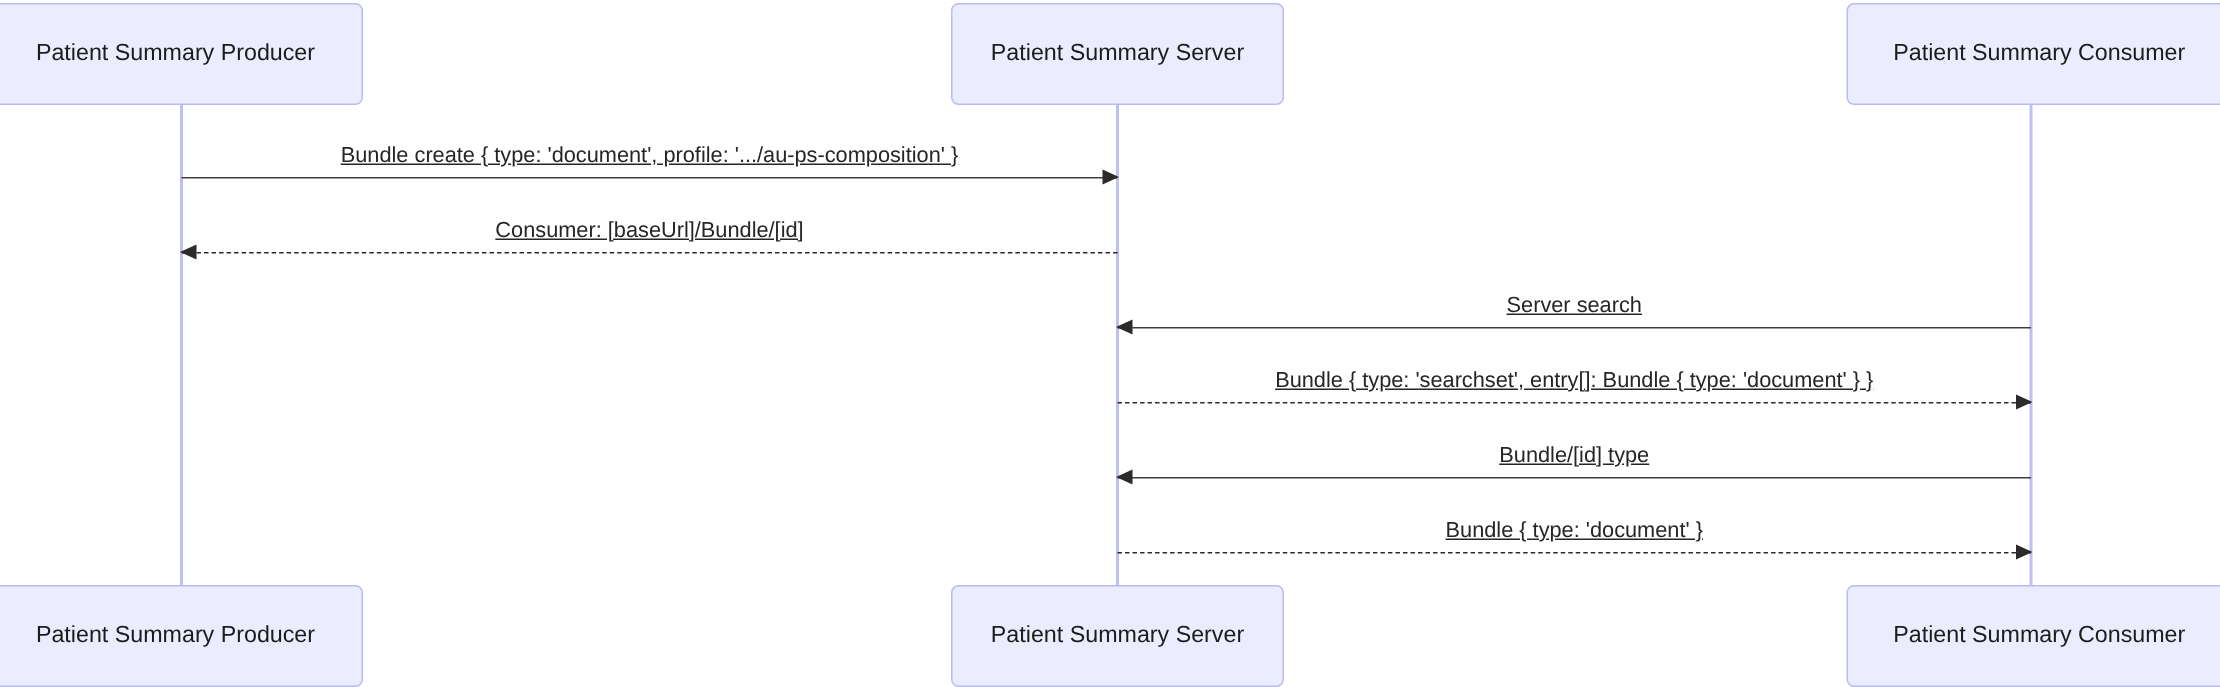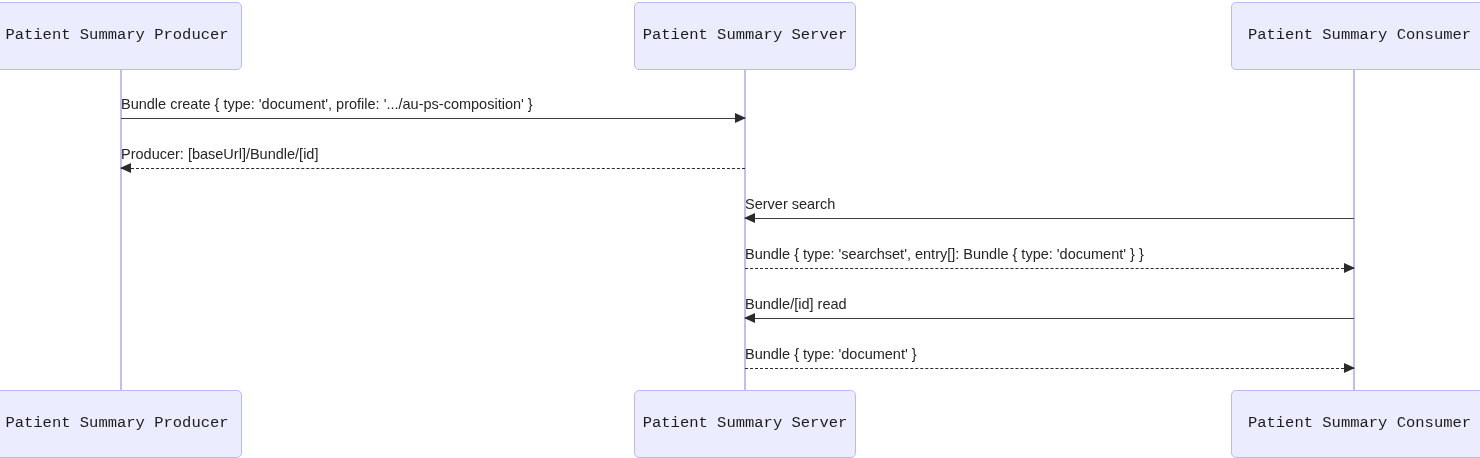--- a/index.html
+++ b/index.html
@@ -24,21 +24,21 @@
     border: 1px solid #BABAF4;
     border-radius: 5px;
     display: flex;
     align-items: center;
     justify-content: center;
     height: 68px;
   }
   .participant-label {
     font-size: 15.5px;
     color: #1c1c1c;
-    font-family: Liberation Mono, monospace;
+    font-family: Liberation Sans, sans-serif;
     line-height: 1;
     white-space: nowrap;
   }
   .lifeline {
     position: absolute;
     width: 2px;
     background: #BFBFF8;
   }
   .msg {
     position: absolute;
@@ -51,26 +51,27 @@
     height: 0;
     border-top: 1.4px solid #3f3f3f;
   }
   .msg-line.dashed {
     border-top: 1.6px dashed #2b2b2b;
   }
   .msg-label {
     position: absolute;
     top: -21px;
     width: 100%;
-    text-align: left;
+    text-align: center;
     font-size: 14.5px;
     color: #262626;
     font-family: "Liberation Sans", sans-serif;
     line-height: 1;
     white-space: nowrap;
+    text-decoration: underline;
   }
   .arrowhead {
     position: absolute;
     width: 0;
     height: 0;
     top: -5.5px;
     border-top: 5.5px solid transparent;
     border-bottom: 5.5px solid transparent;
   }
   .arrowhead.right {
@@ -107,36 +108,36 @@
 
   <div id="messages">
       <div class="msg" style="left: 121px; top: 118px; width: 624px;">
         <div class="msg-line" style="width: 624px;"></div>
         <div class="arrowhead right"></div>
         <div class="msg-label">Bundle create { type: 'document', profile: '.../au-ps-composition' }</div>
       </div>
       <div class="msg" style="left: 121px; top: 168px; width: 624px;">
         <div class="msg-line dashed" style="width: 624px;"></div>
         <div class="arrowhead left"></div>
-        <div class="msg-label">Producer: [baseUrl]/Bundle/[id]</div>
+        <div class="msg-label">Consumer: [baseUrl]/Bundle/[id]</div>
       </div>
       <div class="msg" style="left: 745px; top: 218px; width: 609px;">
         <div class="msg-line" style="width: 609px;"></div>
         <div class="arrowhead left"></div>
         <div class="msg-label">Server search</div>
       </div>
       <div class="msg" style="left: 745px; top: 268px; width: 609px;">
         <div class="msg-line dashed" style="width: 609px;"></div>
         <div class="arrowhead right"></div>
         <div class="msg-label">Bundle { type: 'searchset', entry[]: Bundle { type: 'document' } }</div>
       </div>
       <div class="msg" style="left: 745px; top: 318px; width: 609px;">
         <div class="msg-line" style="width: 609px;"></div>
         <div class="arrowhead left"></div>
-        <div class="msg-label">Bundle/[id] read</div>
+        <div class="msg-label">Bundle/[id] type</div>
       </div>
       <div class="msg" style="left: 745px; top: 368px; width: 609px;">
         <div class="msg-line dashed" style="width: 609px;"></div>
         <div class="arrowhead right"></div>
         <div class="msg-label">Bundle { type: 'document' }</div>
       </div>
     </div>
 
   <div id="participants-bottom">
       <div class="participant-box" style="left: -8px; width: 250px; top: 390px; height: 68px;">

